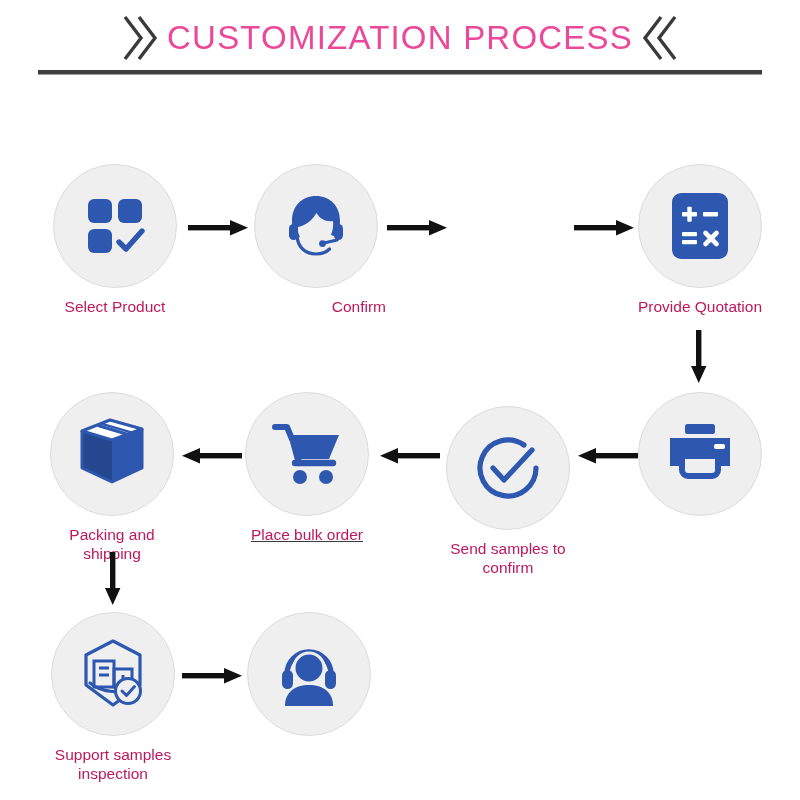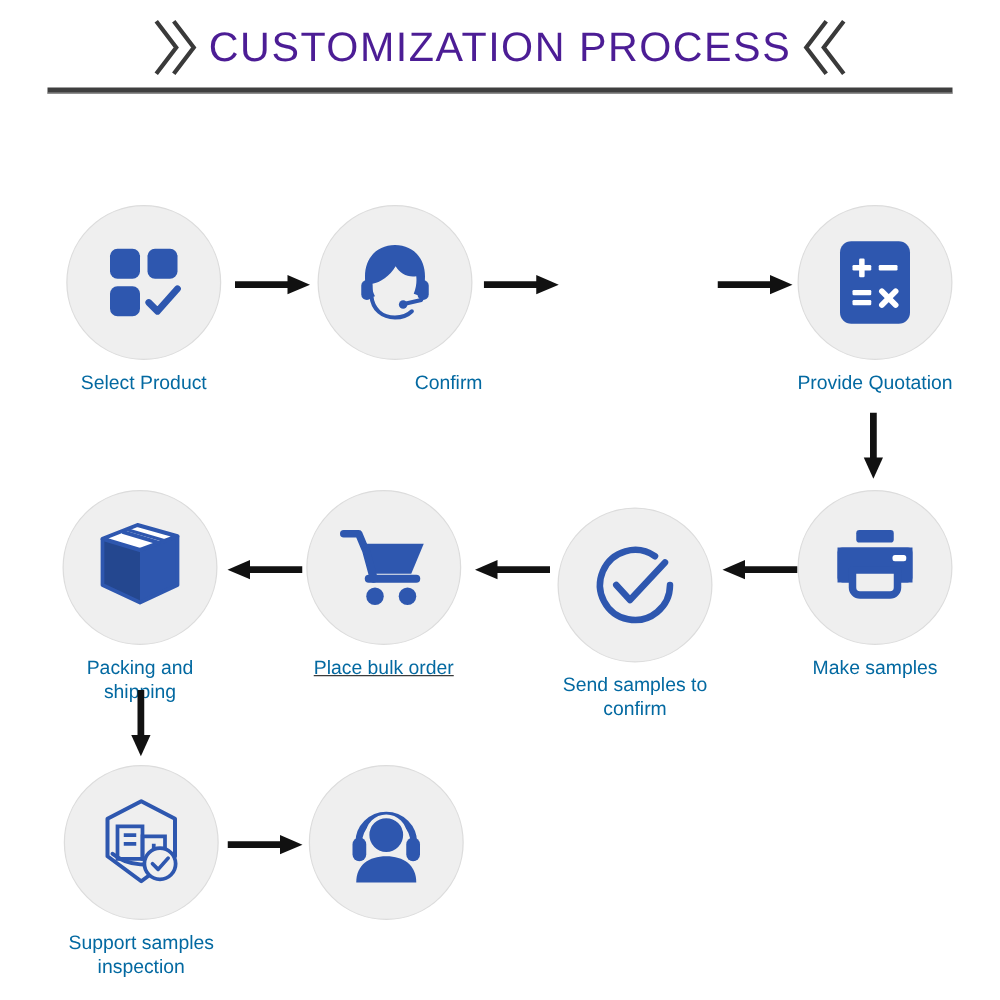--- a/index.html
+++ b/index.html
@@ -29,21 +29,21 @@
     width: 800px;
     height: 56px;
     display: flex;
     align-items: center;
     justify-content: center;
   }
   .title-text {
     font-size: 33px;
     letter-spacing: 1.2px;
     font-weight: 400;
-    color: #4c1d95;
+    color: #ec4899;
     white-space: nowrap;
     font-family: "Liberation Sans", sans-serif;
   }
   .chev {
     color: #3a3a3a;
     line-height: 1;
     display: inline-block;
   }
   .chev svg { display: block; }
   .chev-left { margin-right: 2px; }
@@ -79,21 +79,21 @@
     box-sizing: border-box;
     display: flex;
     align-items: center;
     justify-content: center;
   }
   .bubble svg { display: block; }
   .node-label {
     margin-top: 9px;
     font-size: 15.5px;
     line-height: 19px;
-    color: #0369a1;
+    color: #be185d;
     white-space: pre-line;
     font-family: "Liberation Sans", sans-serif;
   }
 
   
   .arrow {
     position: absolute;
   }
   .arrow svg { display: block; }
 </style>
@@ -228,21 +228,20 @@
           <rect x="6" y="16" width="60" height="28" rx="4" fill="#2E57AF"></rect>
 
           <rect x="16" y="32" width="40" height="14" fill="#efefef"></rect>
 
           <path d="M18 34 H54 V48 A6 6 0 0 1 48 54 H24 A6 6 0 0 1 18 48 Z" fill="none" stroke="#2E57AF" stroke-width="6" stroke-linejoin="round"></path>
 
           <rect x="50" y="22" width="11" height="5" rx="2" fill="#ffffff"></rect>
         </svg>
       </span>
     </div>
-    <div class="node-label">Make samples</div>
   </div>
 
   <div class="arrow" style="left:576px; top:443px;">
     <svg width="62" height="26" viewBox="0 0 62 26">
       <rect x="18" y="10" width="44" height="5.4" fill="#111111"></rect>
       <path d="M20 5 L2 12.7 L20 20.4 Z" fill="#111111"></path>
     </svg>
   </div>
 
   <div class="node" style="left:438px; top:406px;text-align:center;">

